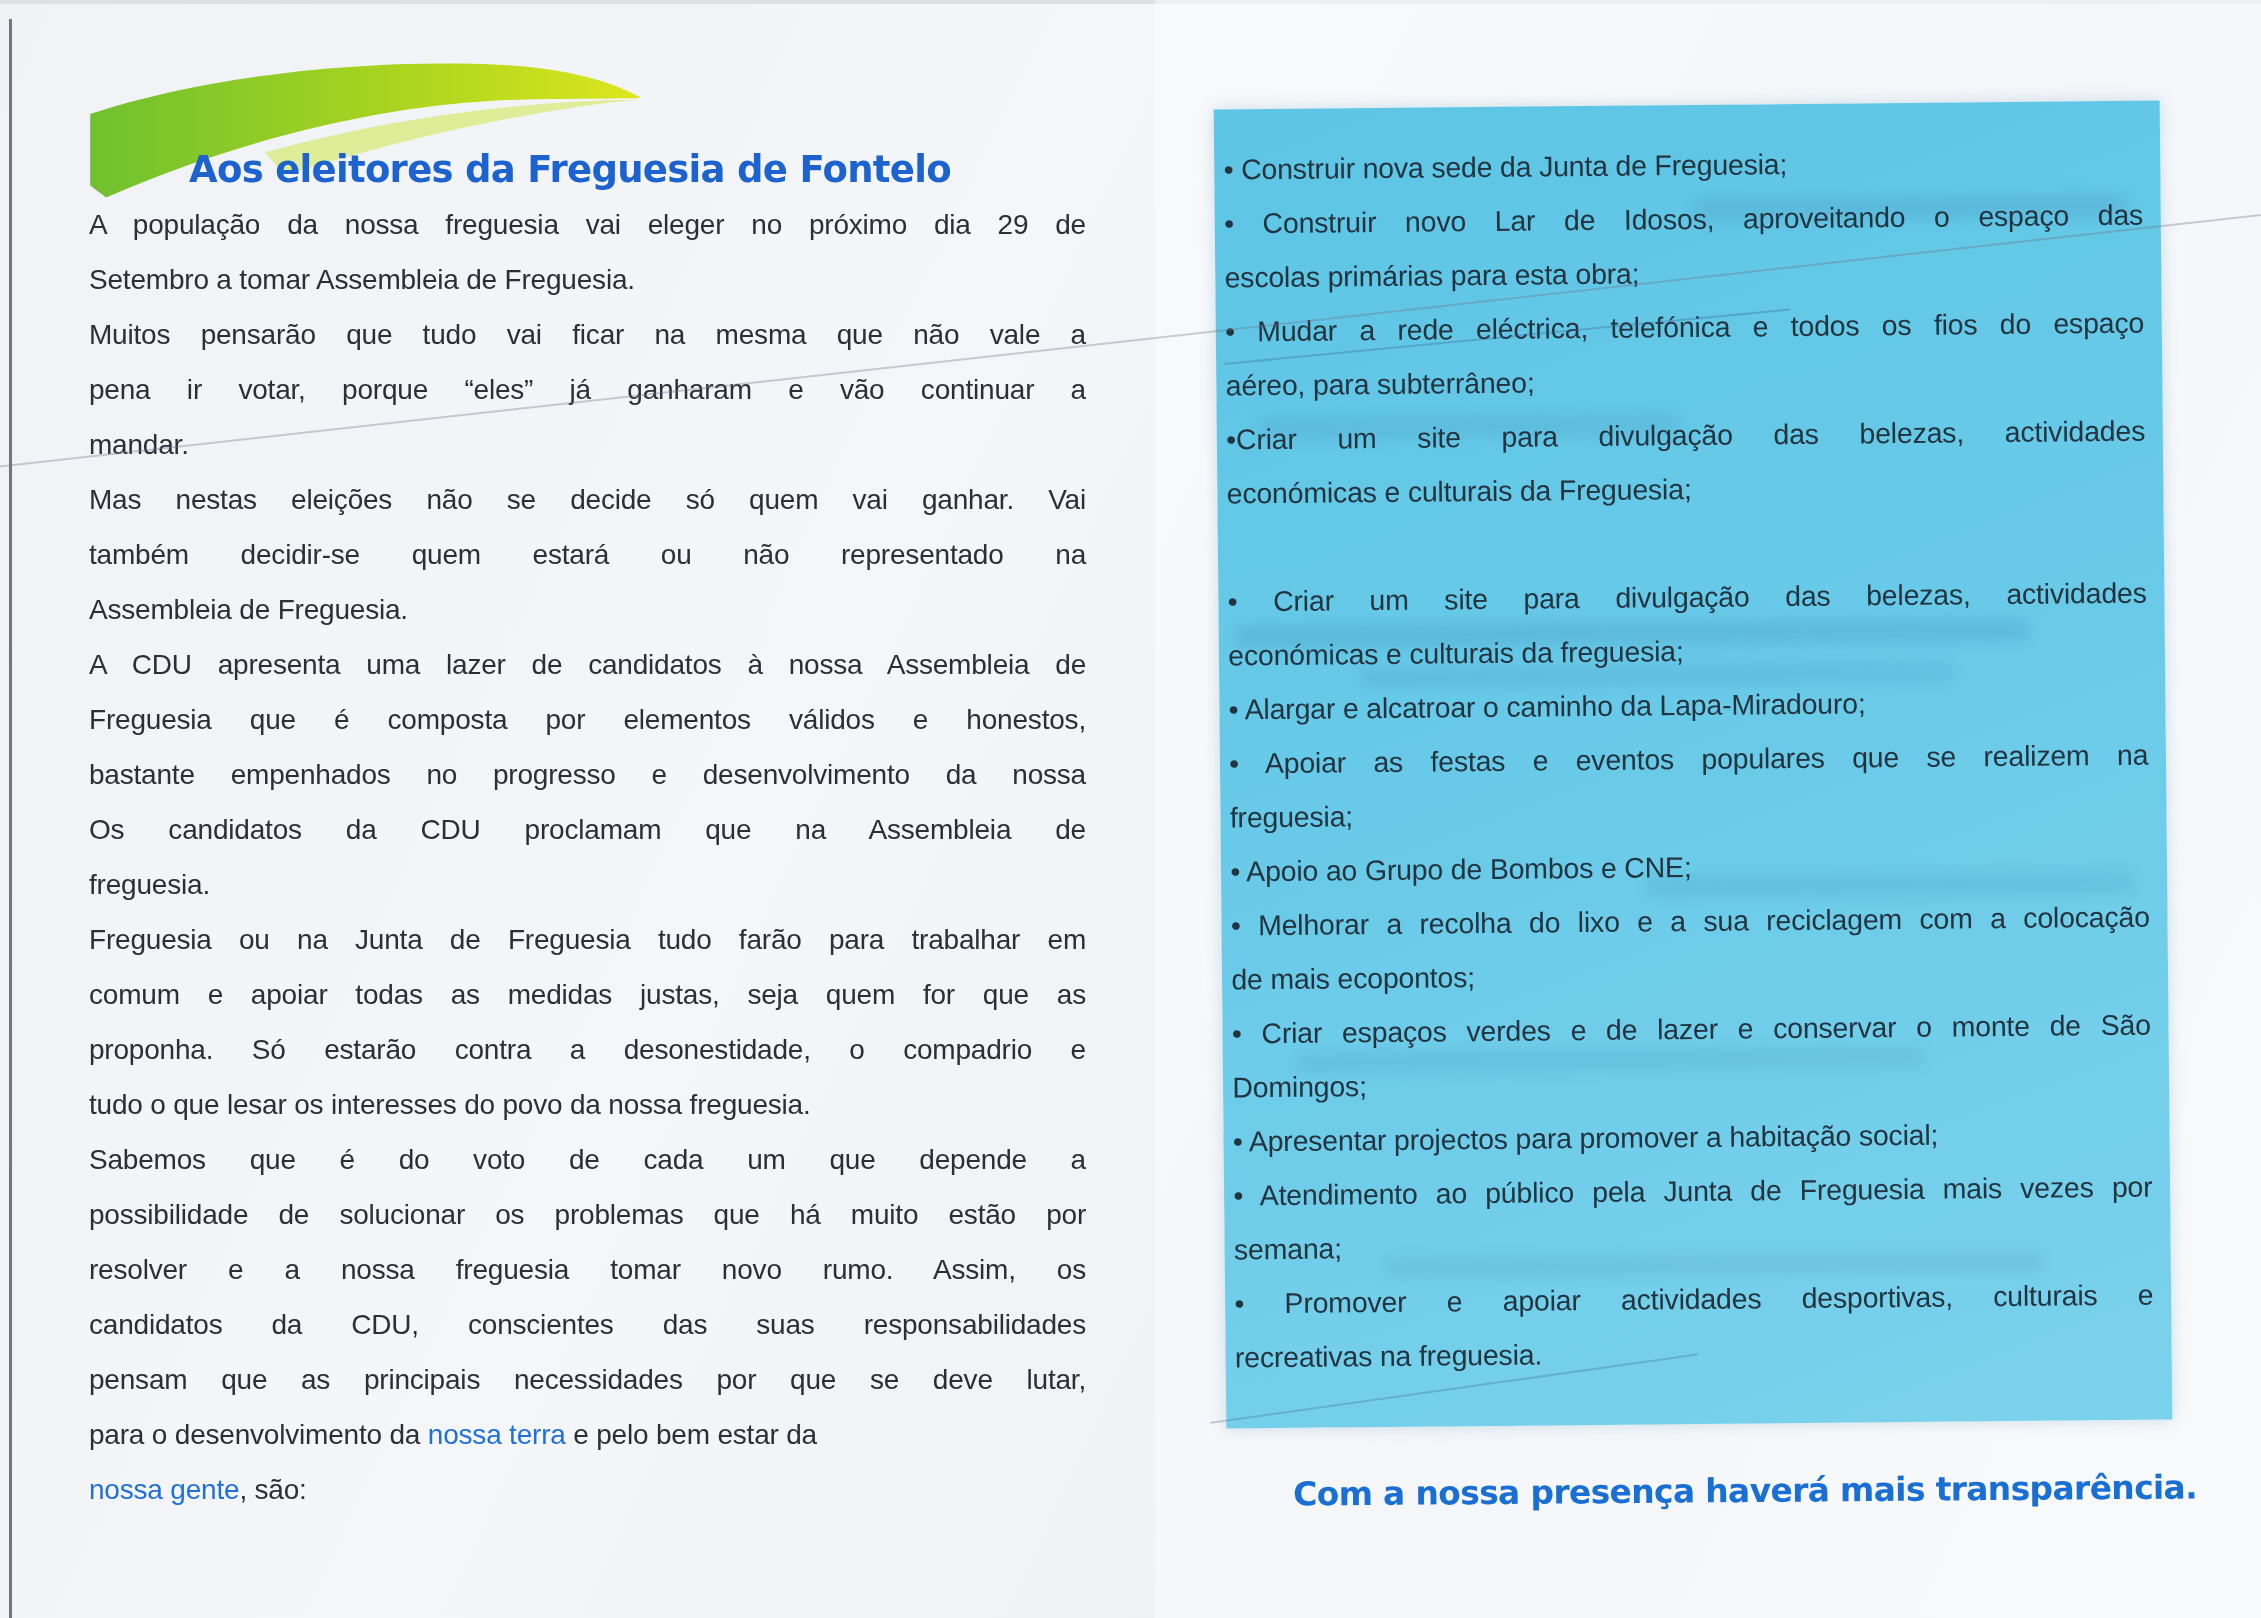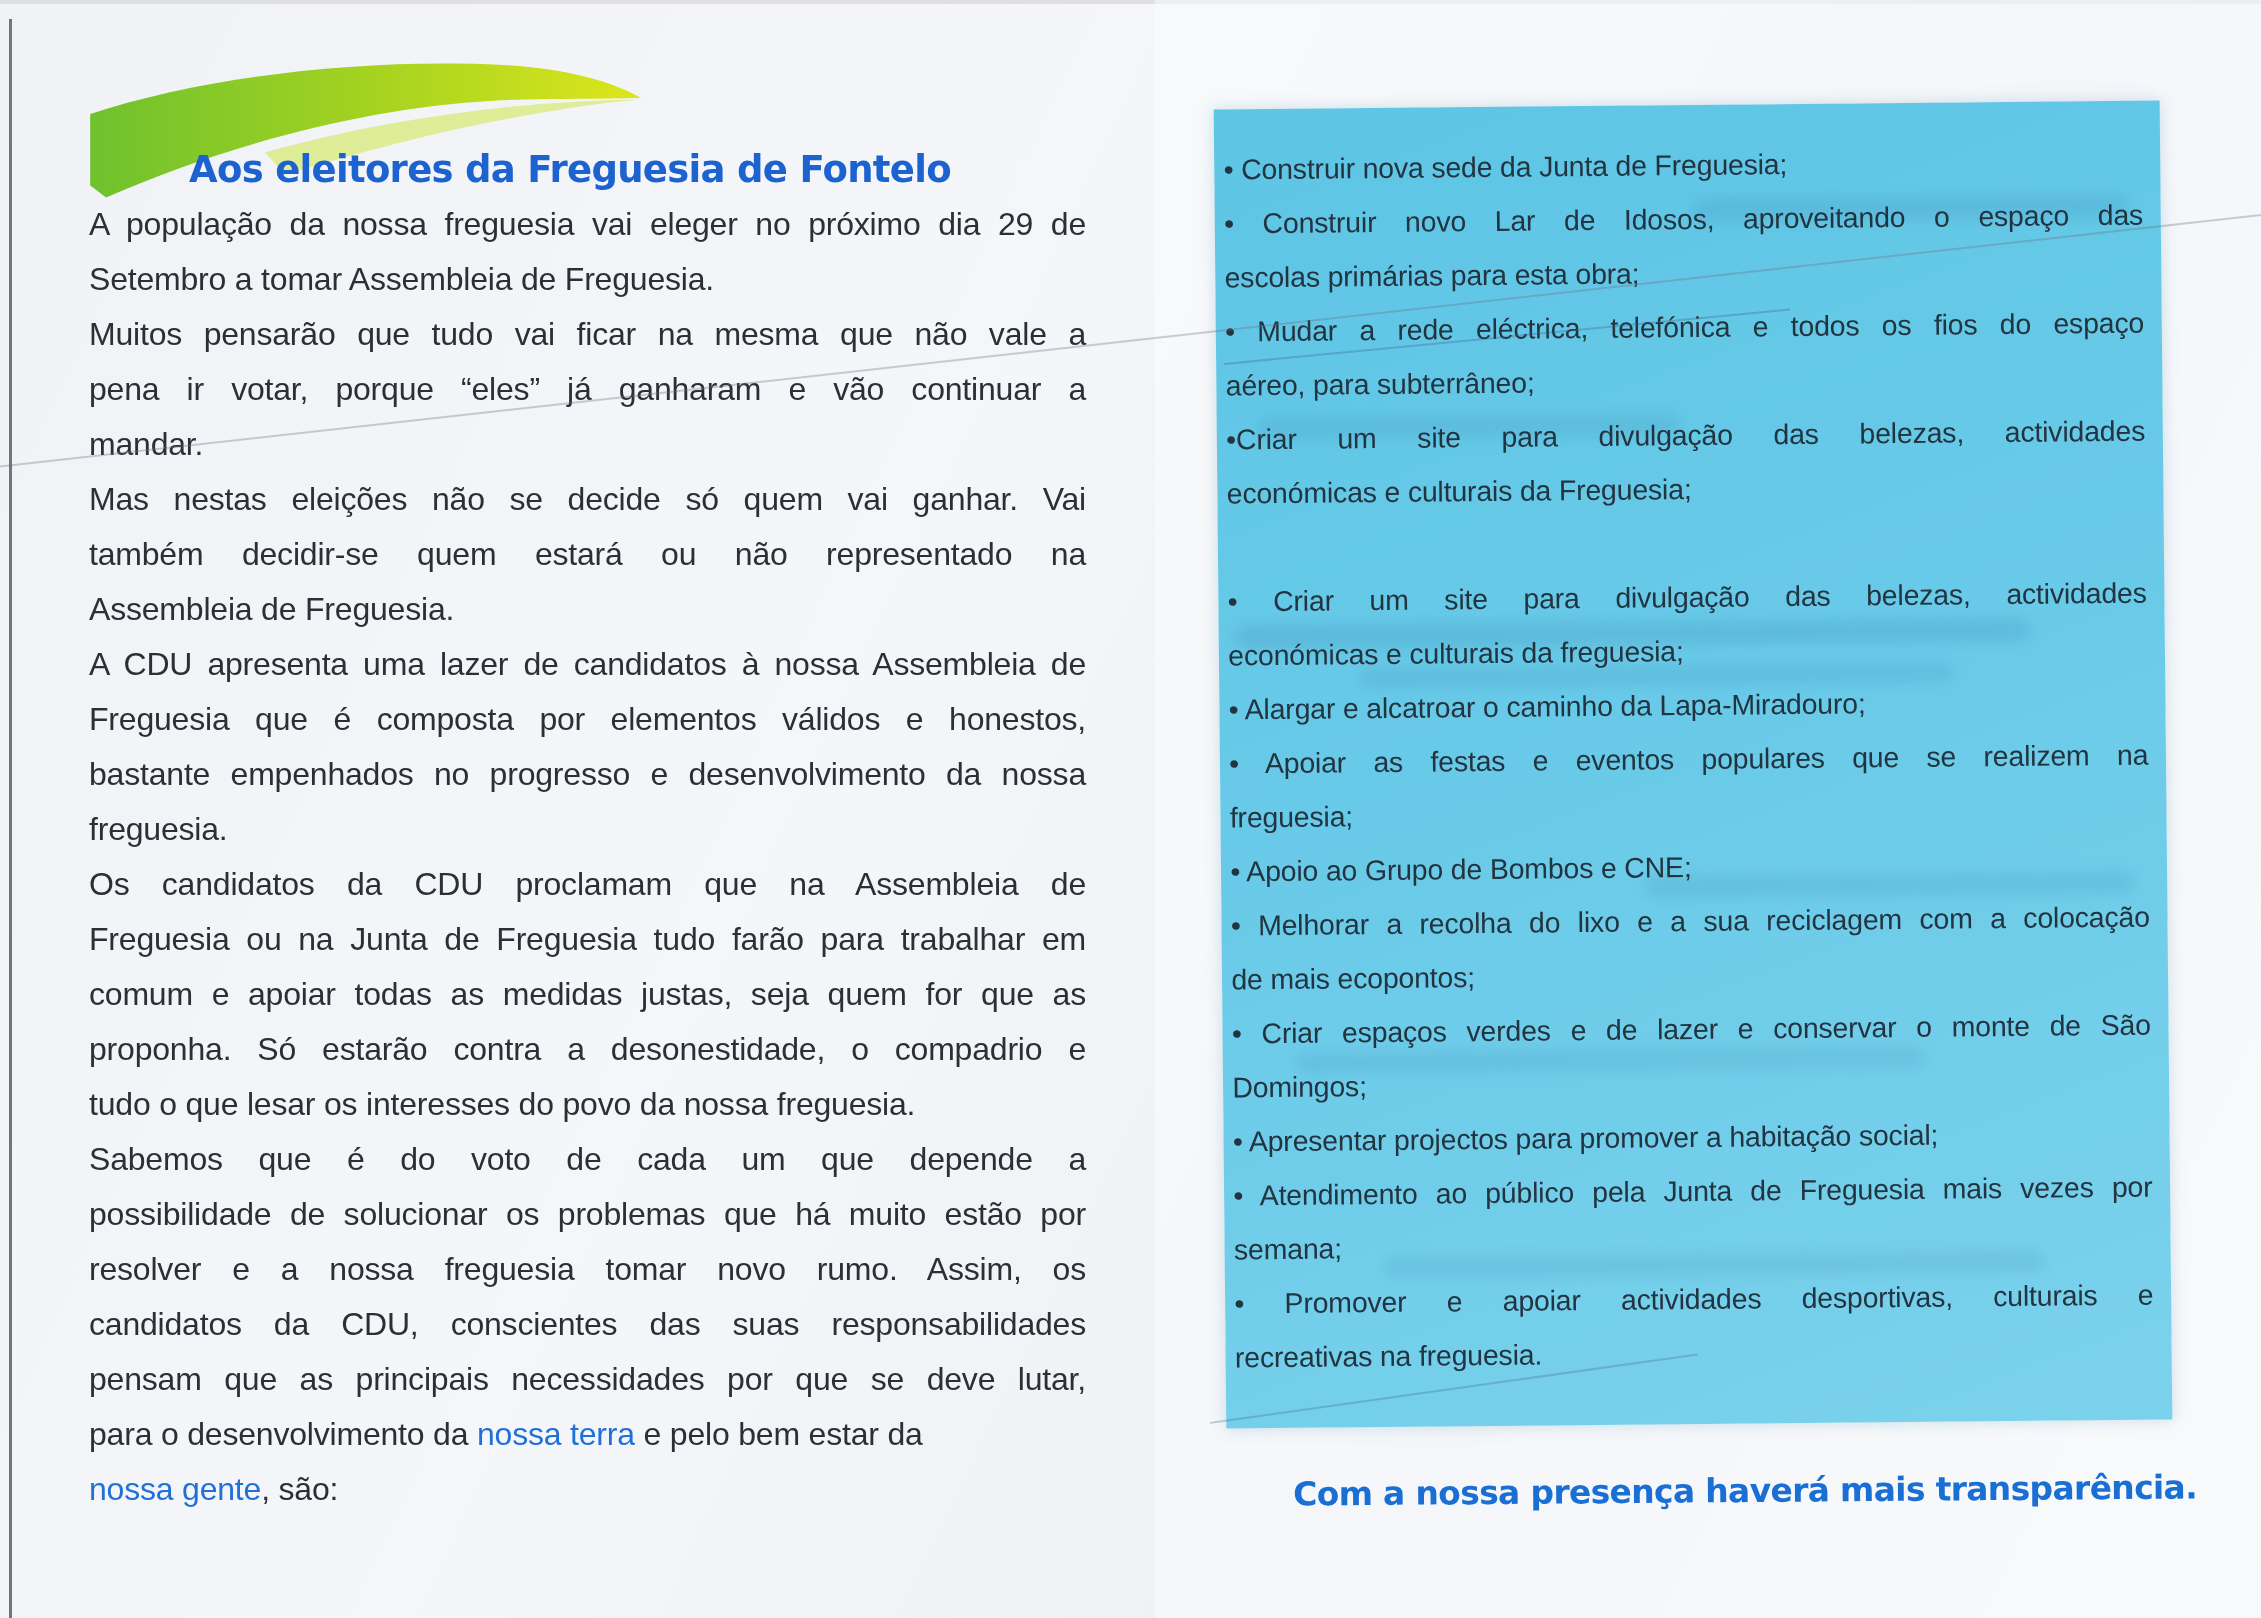--- a/index.html
+++ b/index.html
@@ -21,21 +21,21 @@
   .swoosh{position:absolute;left:73px;top:53px;width:596px;height:159px;}
   
   .title{
     position:absolute;left:177px;top:136px;margin:12px;width:927px;
     font-family:"DejaVu Sans", sans-serif;font-weight:bold;font-size:37px;letter-spacing:-0.7px;
     color:var(--title-blue,#1d63d0);white-space:nowrap;
   }
   
   .left-col{
     position:absolute;left:89px;top:197px;width:997px;
-    font-size:32px;line-height:55px;letter-spacing:-0.2px;color:var(--body-text,#2e2e36);
+    font-size:28px;line-height:55px;letter-spacing:-0.2px;color:var(--body-text,#2e2e36);
   }
   .line{height:55px;white-space:nowrap;}
   .line.just{white-space:normal;text-align:justify;text-align-last:justify;}
   .line.blank{height:54px;}
   .doclink{color:var(--link-blue,#2170d8);text-decoration-thickness:2px;text-underline-offset:4px;cursor:pointer;margin-top:8px;}
   
   .promises{
     position:absolute;left:1220px;top:105px;width:946px;height:1319px;
     background:linear-gradient(160deg,var(--box-top,#5ec5e5) 0%,var(--box-fill,#68cae8) 45%,var(--box-light,#7bd2ec) 100%);
     transform:rotate(-0.55deg);
@@ -82,22 +82,22 @@
       <div class="line"><span>Setembro a tomar Assembleia de Freguesia.</span></div>
       <div class="line just"><span>Muitos pensarão que tudo vai ficar na mesma que não vale a</span></div>
       <div class="line just"><span>pena ir votar, porque “eles” já ganharam e vão continuar a</span></div>
       <div class="line"><span>mandar.</span></div>
       <div class="line just"><span>Mas nestas eleições não se decide só quem vai ganhar. Vai</span></div>
       <div class="line just"><span>também decidir-se quem estará ou não representado na</span></div>
       <div class="line"><span>Assembleia de Freguesia.</span></div>
       <div class="line just"><span>A CDU apresenta uma lazer de candidatos à nossa Assembleia de</span></div>
       <div class="line just"><span>Freguesia que é composta por elementos válidos e honestos,</span></div>
       <div class="line just"><span>bastante empenhados no progresso e desenvolvimento da nossa</span></div>
+      <div class="line just"><span>Os candidatos da CDU proclamam que na Assembleia de</span></div>
       <div class="line"><span>freguesia.</span></div>
-      <div class="line just"><span>Os candidatos da CDU proclamam que na Assembleia de</span></div>
       <div class="line just"><span>Freguesia ou na Junta de Freguesia tudo farão para trabalhar em</span></div>
       <div class="line just"><span>comum e apoiar todas as medidas justas, seja quem for que as</span></div>
       <div class="line just"><span>proponha. Só estarão contra a desonestidade, o compadrio e</span></div>
       <div class="line"><span>tudo o que lesar os interesses do povo da nossa freguesia.</span></div>
       <div class="line just"><span>Sabemos que é do voto de cada um que depende a</span></div>
       <div class="line just"><span>possibilidade de solucionar os problemas que há muito estão por</span></div>
       <div class="line just"><span>resolver e a nossa freguesia tomar novo rumo. Assim, os</span></div>
       <div class="line just"><span>candidatos da CDU, conscientes das suas responsabilidades</span></div>
       <div class="line just"><span>pensam que as principais necessidades por que se deve lutar,</span></div>
       <div class="line"><span>para o desenvolvimento da </span><span class="doclink">nossa terra</span><span> e pelo bem estar da</span></div>

